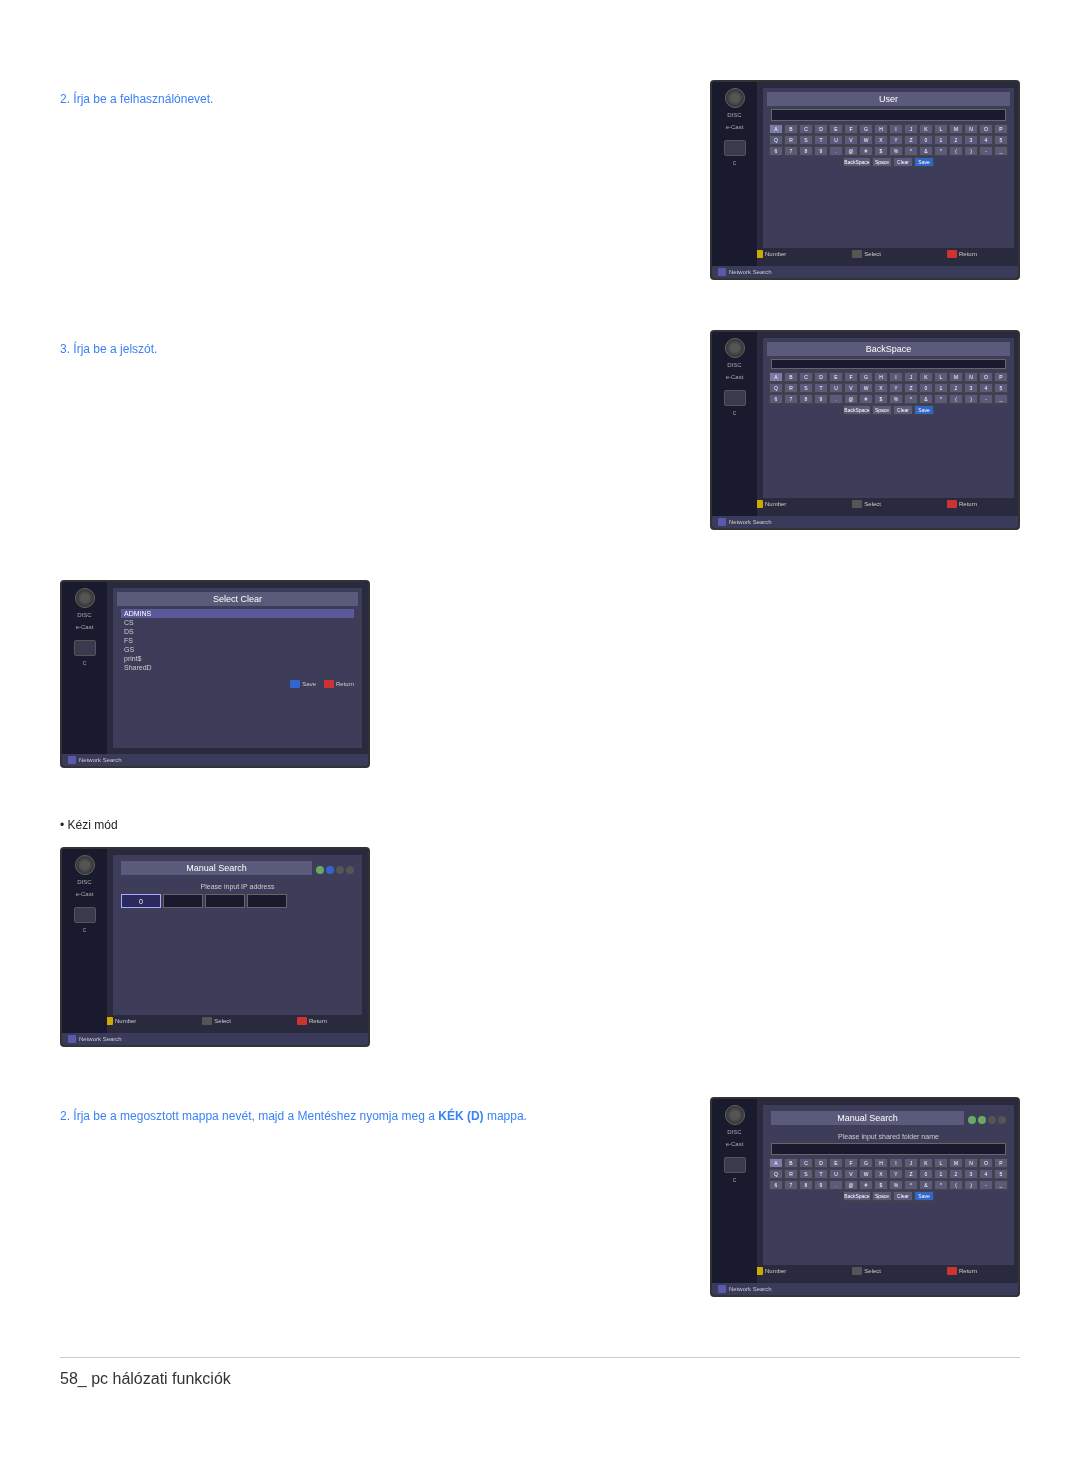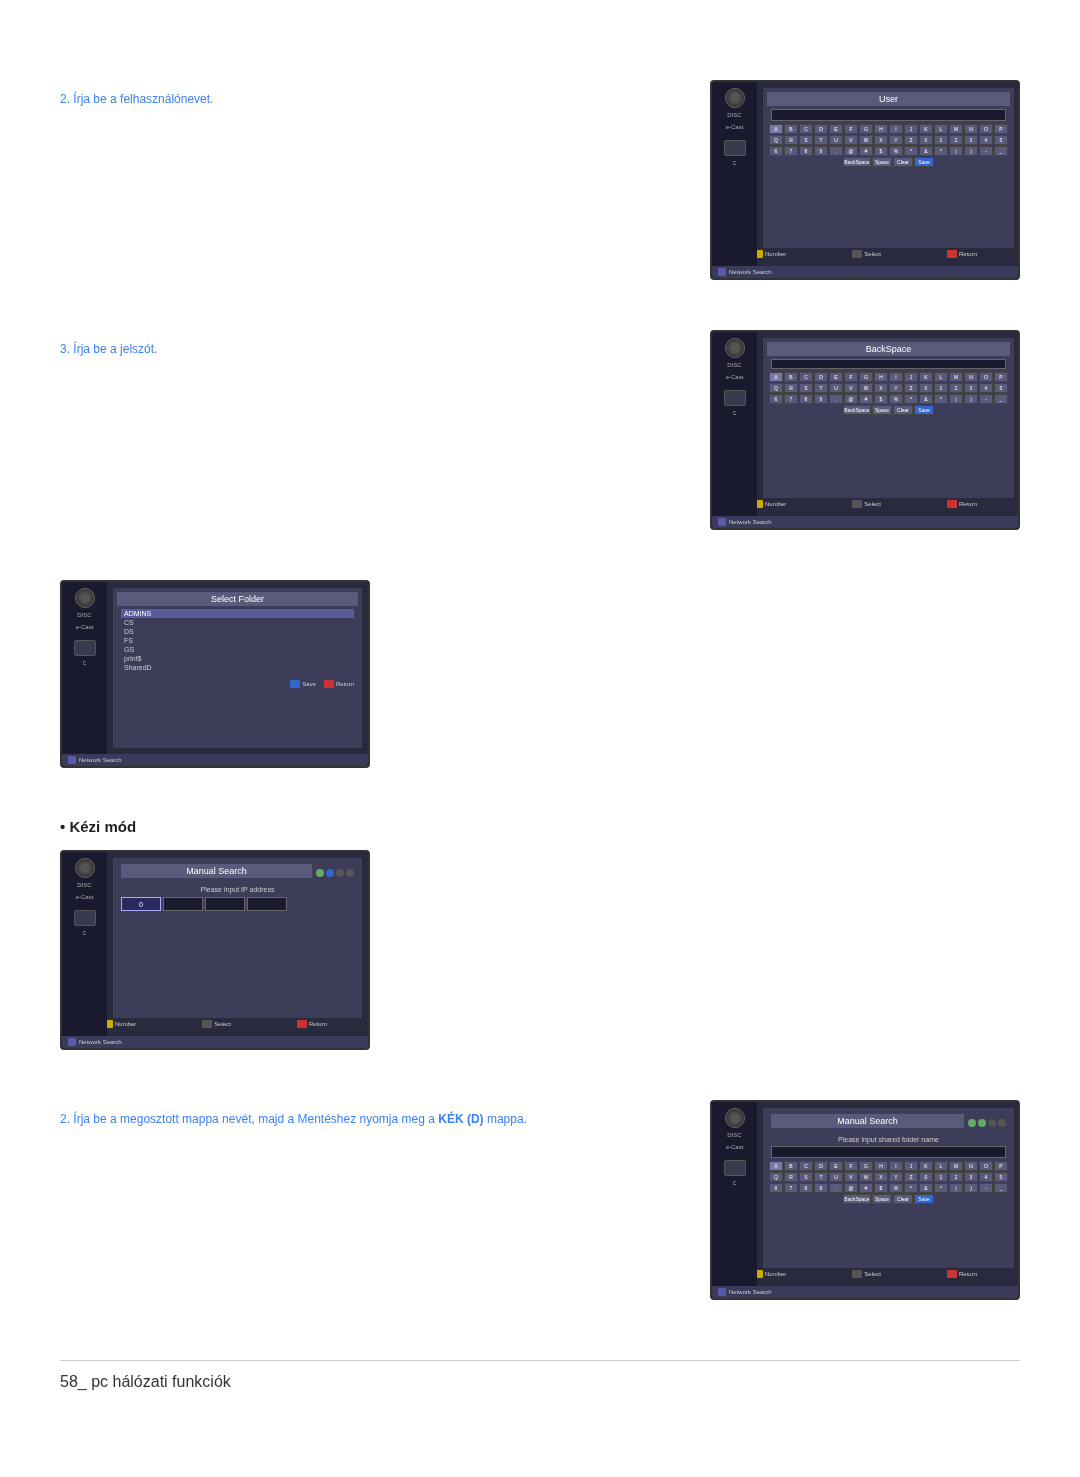--- a/index.html
+++ b/index.html
@@ -250,22 +250,22 @@
       border-color: #aaaaff;
       background: #2a2a5e;
     }
 
     
     .section-header {
       margin-bottom: 15px;
     }
 
     .section-header .bullet {
-      font-size: 15px;
-      font-weight: bold;
+      font-size: 12px;
+      font-weight: normal;
       color: #222;
     }
 
     .footer {
       margin-top: 60px;
       border-top: 1px solid #ccc;
       padding-top: 12px;
       font-size: 16px;
       color: #333;
     }
@@ -503,21 +503,21 @@
         <div class="tv-screen">
           <div style="display:flex; min-height:160px;">
             <div class="tv-left-panel">
               <div class="tv-disc-icon"></div>
               <div style="font-size:6px;color:#aaa;">DISC</div>
               <div style="font-size:6px;color:#aaa;margin-top:2px;">e-Cast</div>
               <div style="width:22px;height:16px;background:#3a3a4e;border:1px solid #555;border-radius:2px;margin-top:6px;"></div>
               <div style="font-size:5px;color:#aaa;">C</div>
             </div>
             <div class="tv-main-content" style="flex:1;">
-              <div class="tv-title-bar">Select Folder</div>
+              <div class="tv-title-bar">Select Clear</div>
               <div class="tv-folder-list">
                 <div class="tv-folder-item selected">ADMINS</div>
                 <div class="tv-folder-item">CS</div>
                 <div class="tv-folder-item">DS</div>
                 <div class="tv-folder-item">FS</div>
                 <div class="tv-folder-item">GS</div>
                 <div class="tv-folder-item">print$</div>
                 <div class="tv-folder-item">SharedD</div>
               </div>
               <div style="display:flex;justify-content:flex-end;gap:8px;padding:4px;margin-top:4px;">

